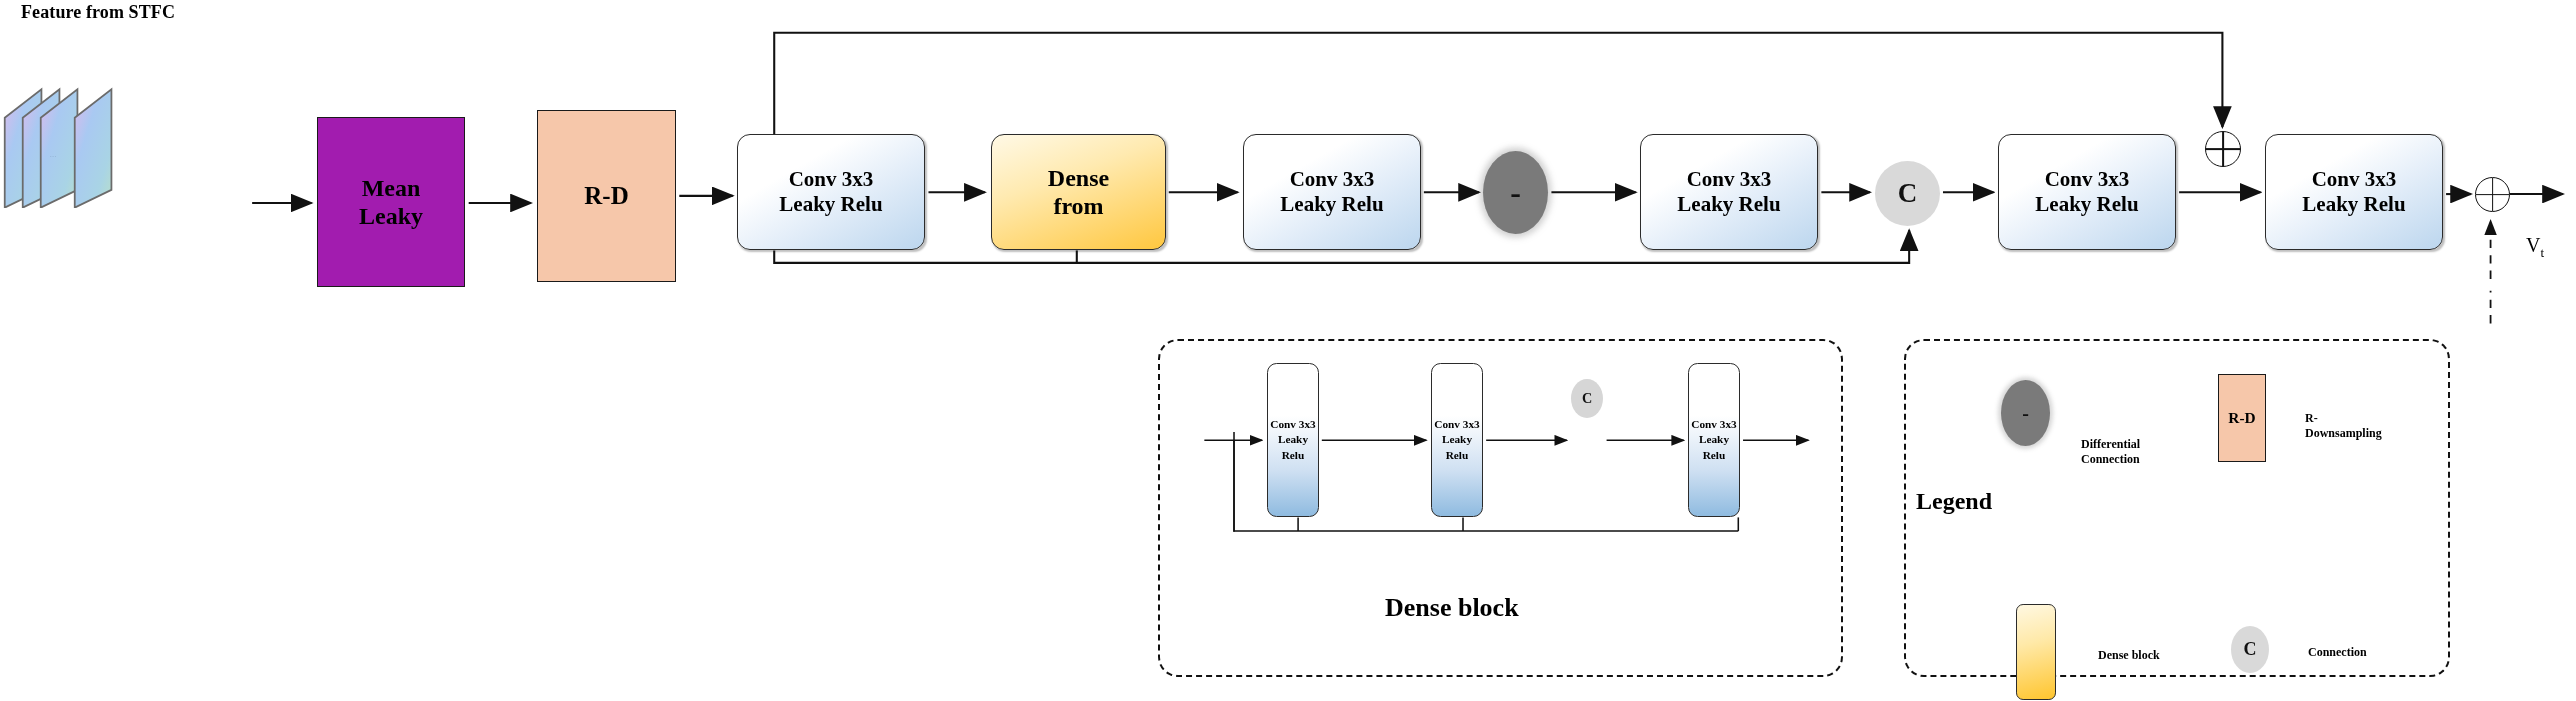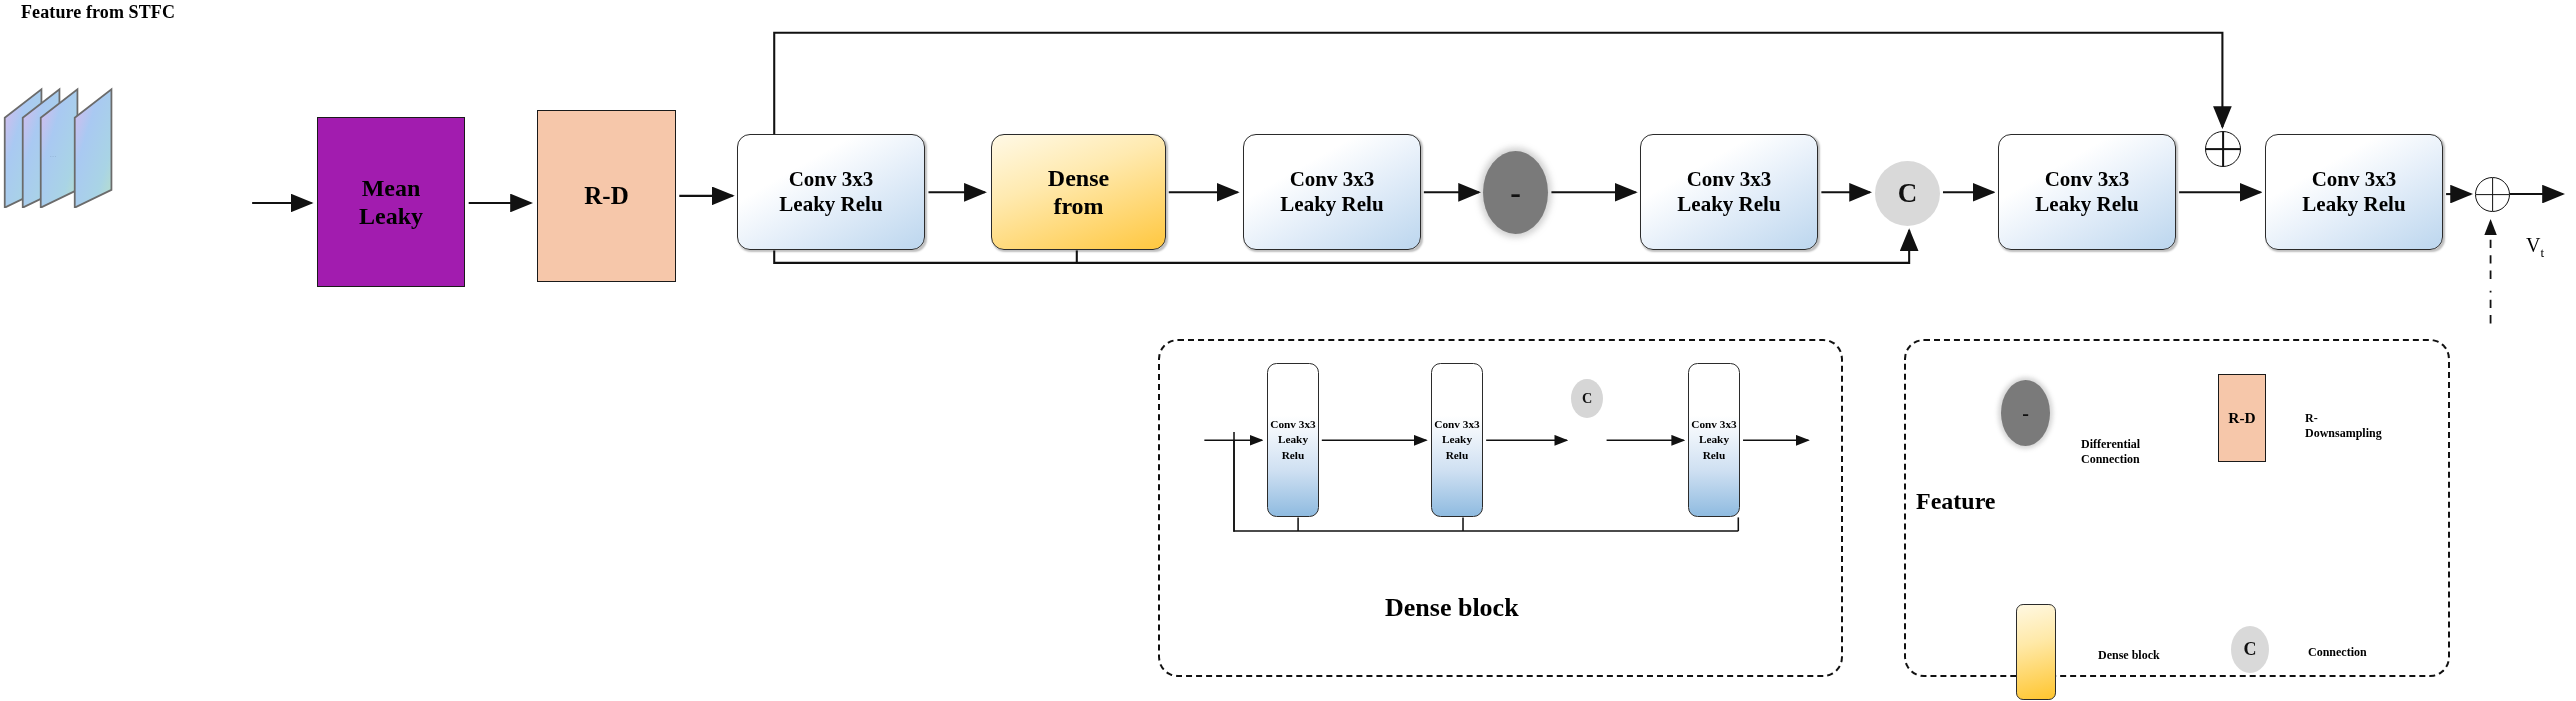--- a/index.html
+++ b/index.html
@@ -179,21 +179,21 @@
   </div>
 
   <div class="node miniconv" style="left:1688px;top:363px;width:52px;height:154px;">
     <span>Conv 3x3</span>
     <span>Leaky</span>
     <span>Relu</span>
   </div>
 
   <div class="panel" style="left:1904px;top:339px;width:546px;height:338px;"></div>
 
-  <div class="legend-title" style="left:1916px;top:488px;">Feature</div>
+  <div class="legend-title" style="left:1916px;top:488px;">Legend</div>
 
   <div class="leg-minus" style="left:2001px;top:380px;width:49px;height:66px;">
     <span>-</span>
   </div>
   <div class="leg-label" style="left:2081px;top:437px;">
     <div>Differential</div>
     <div>Connection</div>
   </div>
 
   <div class="leg-rd" style="left:2218px;top:374px;width:46px;height:86px;">

